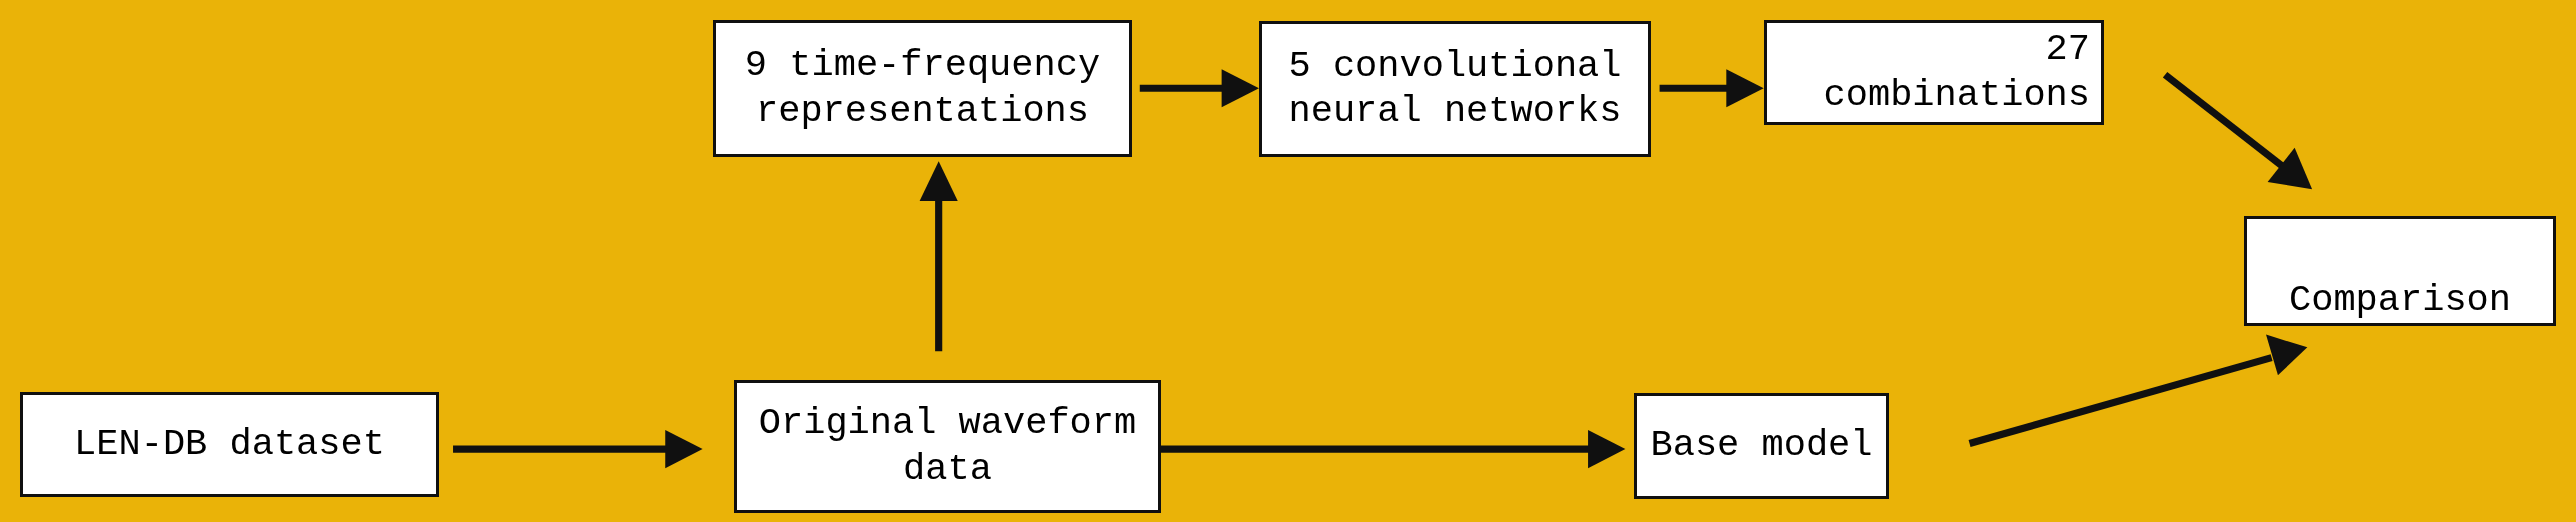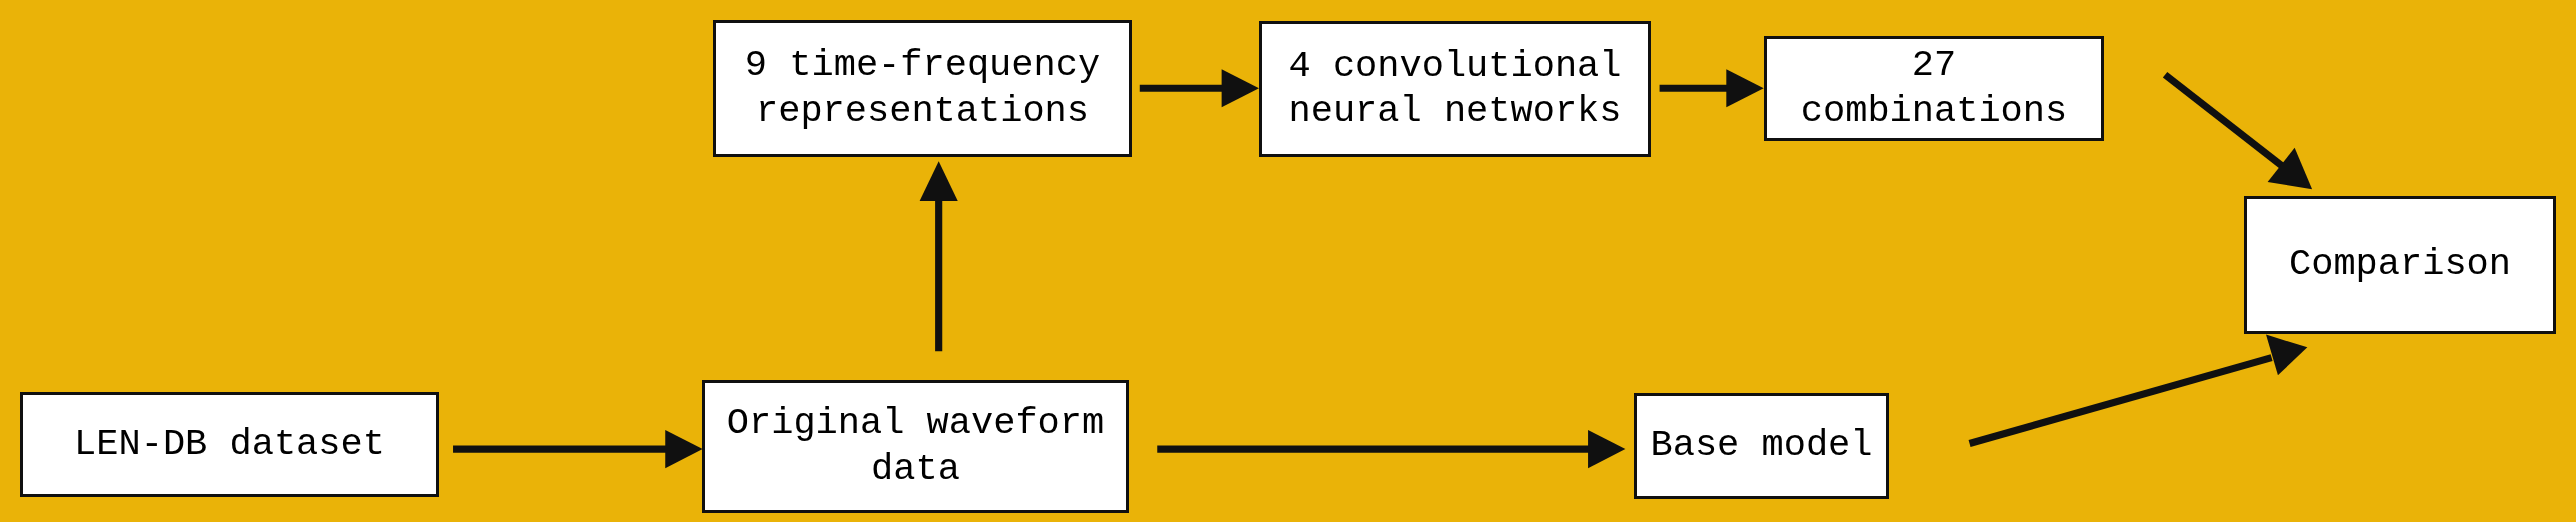--- a/index.html
+++ b/index.html
@@ -97,37 +97,37 @@
       <polygon class="edge-head" points="2903,437 2851,421 2866,472"></polygon>
     </g>
   </svg>
 
   <div class="node" style="left:713px; top:20px; width:419px; height:137px;">
     <span class="node-label">9 time-frequency
 representations</span>
   </div>
 
   <div class="node" style="left:1259px; top:20.7px; width:392px; height:136px;">
-    <span class="node-label">4 convolutional
+    <span class="node-label">5 convolutional
 neural networks</span>
   </div>
 
-  <div class="node" style="left:1764px; top:36px; width:340px; height:105px;">
+  <div class="node" style="left:1764px; top:20px; width:340px; height:105px;text-align:right;">
     <span class="node-label">27 combinations</span>
   </div>
 
-  <div class="node" style="left:2244px; top:196px; width:312px; height:138px;">
+  <div class="node" style="left:2244px; top:216px; width:312px; height:110px;align-items:flex-end;">
     <span class="node-label">Comparison</span>
   </div>
 
   <div class="node" style="left:20px; top:392px; width:419px; height:105px;text-align:center;">
     <span class="node-label">LEN-DB dataset</span>
   </div>
 
-  <div class="node" style="left:702px; top:380px; width:427px; height:133px;">
+  <div class="node" style="left:734px; top:380px; width:427px; height:133px;">
     <span class="node-label">Original waveform
 data</span>
   </div>
 
   <div class="node" style="left:1634px; top:393px; width:255px; height:106px;justify-content:flex-end;">
     <span class="node-label">Base model</span>
   </div>
 
 </div>
 

